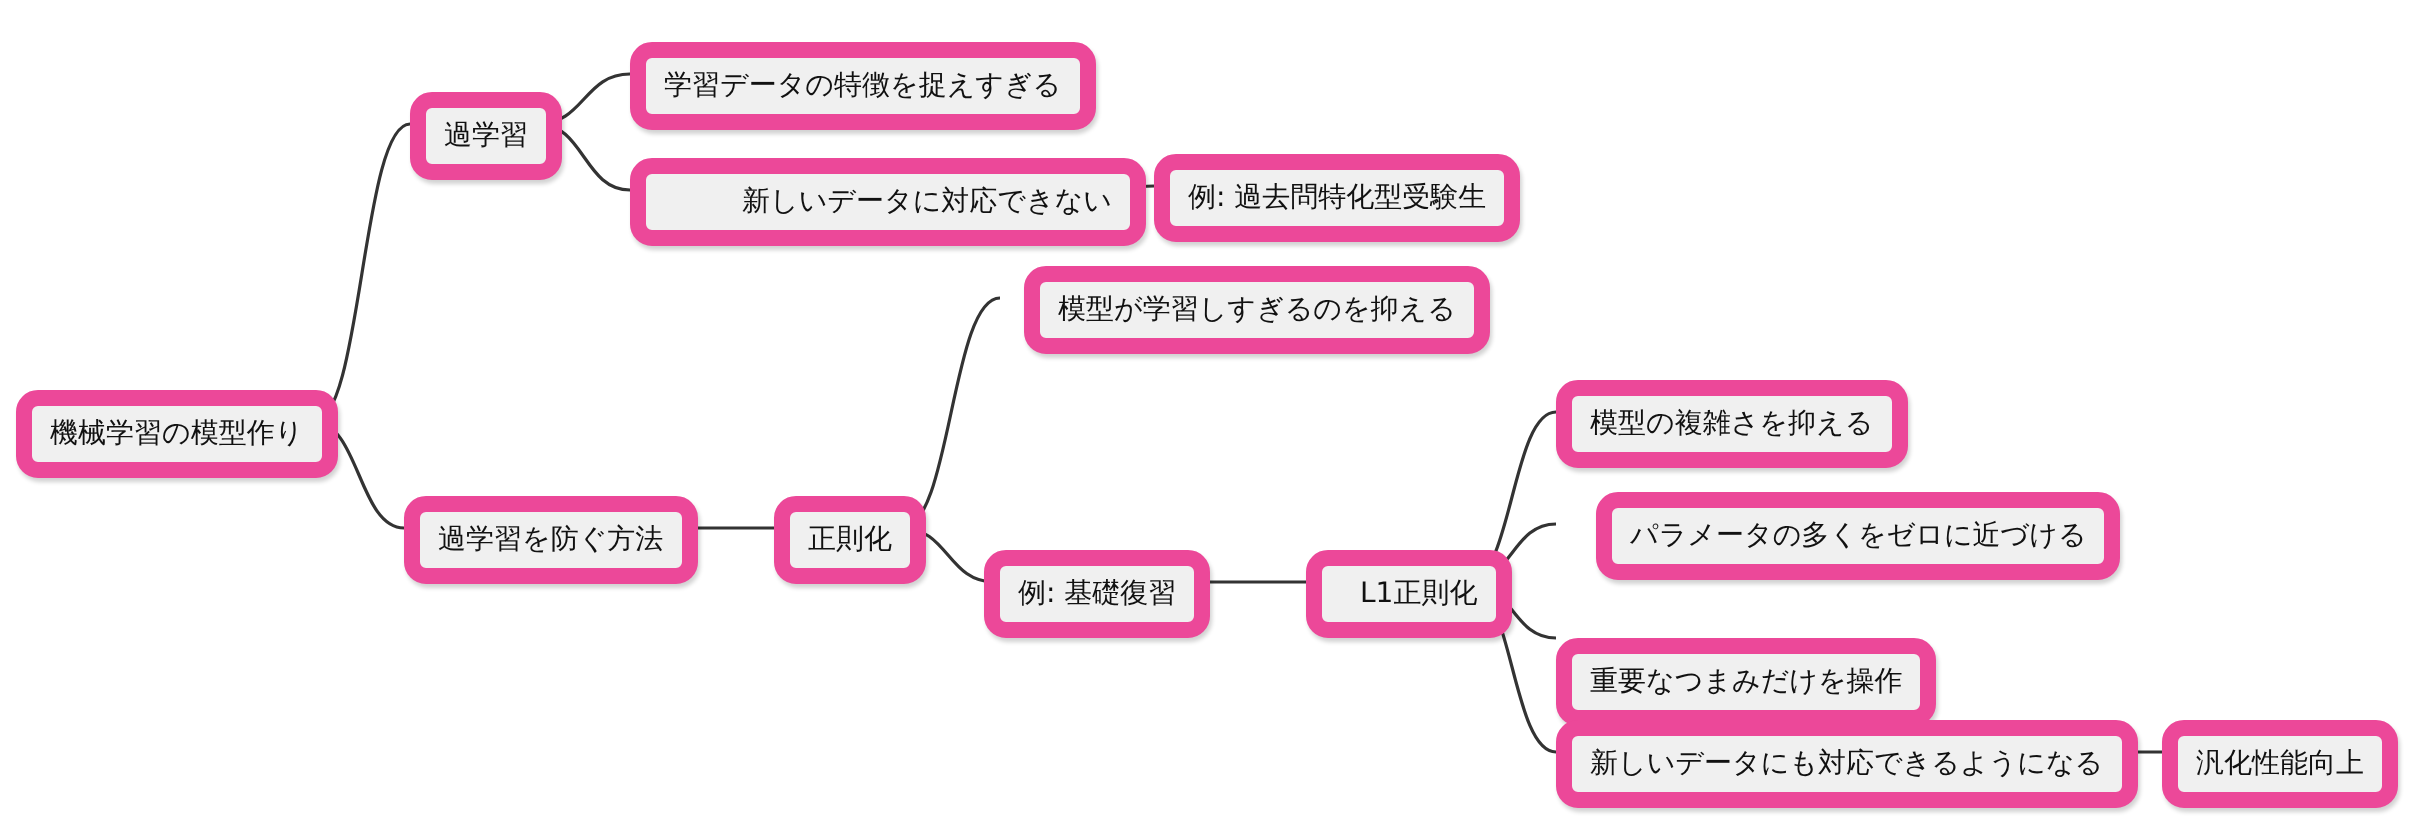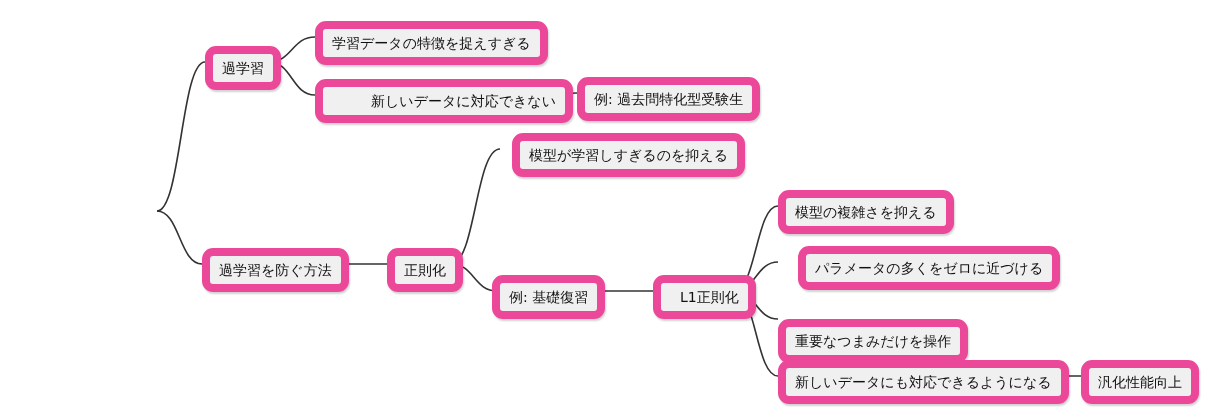--- a/index.html
+++ b/index.html
@@ -52,20 +52,21 @@
       <path d="M 451 264 C 475.5 264, 475.5 149, 500 149" fill="none" stroke="#333333" stroke-width="1.6"></path>
       <path d="M 451 264 C 474 264, 474 291, 497 291" fill="none" stroke="#333333" stroke-width="1.6"></path>
       <path d="M 598 291 L 653 291" fill="none" stroke="#333333" stroke-width="1.6"></path>
       <path d="M 734 291 C 756 291, 756 206, 778 206" fill="none" stroke="#333333" stroke-width="1.6"></path>
       <path d="M 734 291 C 756 291, 756 262, 778 262" fill="none" stroke="#333333" stroke-width="1.6"></path>
       <path d="M 734 291 C 756 291, 756 319, 778 319" fill="none" stroke="#333333" stroke-width="1.6"></path>
       <path d="M 734 291 C 756 291, 756 376, 778 376" fill="none" stroke="#333333" stroke-width="1.6"></path>
       <path d="M 1057 376 L 1098 376" fill="none" stroke="#333333" stroke-width="1.6"></path>
     </svg>
 
+<div class="node" style="left: 8px; top: 195px;">機械学習の模型作り</div>
     <div class="node" style="left: 205px; top: 46px;">過学習</div>
     <div class="node" style="left: 315px; top: 21px;">学習データの特徴を捉えすぎる</div>
     <div class="node" style="left: 315px; top: 79px; padding-left: 48px;">新しいデータに対応できない</div>
     <div class="node" style="left: 202px; top: 248px;">過学習を防ぐ方法</div>
     <div class="node" style="left: 577px; top: 77px;">例: 過去問特化型受験生</div>
     <div class="node" style="left: 387px; top: 248px;">正則化</div>
     <div class="node" style="left: 500px; top: 133px; margin-left: 12px;">模型が学習しすぎるのを抑える</div>
     <div class="node" style="left: 492px; top: 275px; text-align: center;">例: 基礎復習</div>
     <div class="node" style="left: 653px; top: 275px; padding-left: 19px;">L1正則化</div>
     <div class="node" style="left: 778px; top: 190px;">模型の複雑さを抑える</div>

